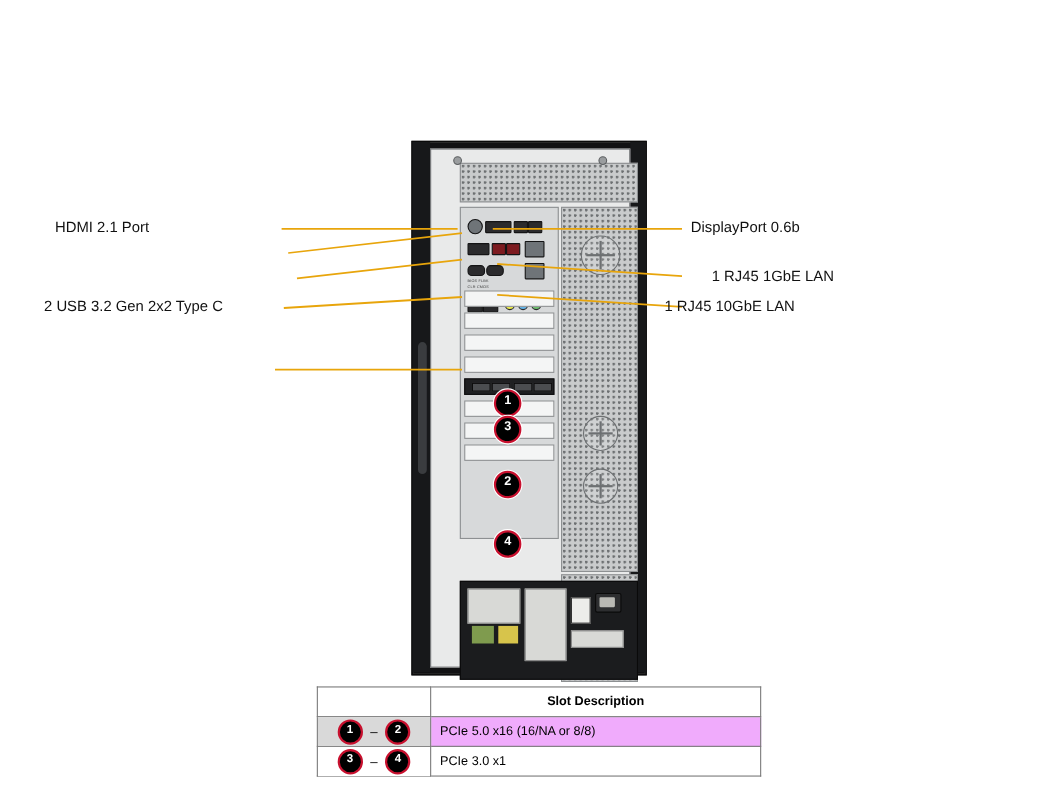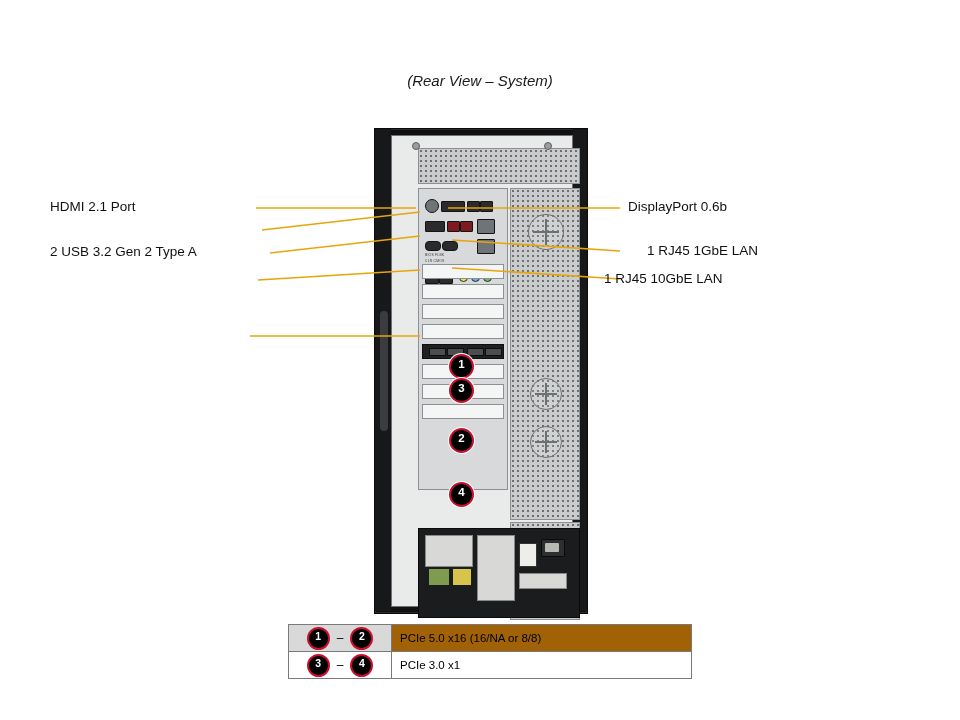--- a/index.html
+++ b/index.html
@@ -236,21 +236,21 @@
   .slot-table th {
     text-align: center;
     font-weight: bold;
     background: #fff;
   }
   .slot-table .keycell {
     width: 86px;
     background: #fff;
     position: relative;
   }
-  .slot-table tr.shaded td { background: #a16207; }
+  .slot-table tr.shaded td { background: #f0abfc; }
   .slot-table tr.shaded .keycell { background: #d9d9d9; }
   .keypair {
     display: flex;
     align-items: center;
     justify-content: center;
     gap: 7px;
   }
   .tbadge {
     width: 19px; height: 19px;
     border-radius: 50%;
@@ -262,21 +262,20 @@
     line-height: 15px;
     text-align: center;
   }
   .dash { font-size: 12px; color: #000; }
 </style>
 </head>
 <body>
 
 <div id="stage">
 
-  <div class="title">(Rear View – System)</div>
 
   <div class="chassis">
     <div class="chassis-sidebar-left"></div>
     <div class="chassis-sidebar-right"></div>
     <div class="handle"></div>
 
     <div class="chassis-inner">
 
       <div class="perf vent-top"></div>
       <div class="screw" style="left:20px; top:6px;"></div>
@@ -355,33 +354,37 @@
       <line x1="258" y1="280" x2="420" y2="270"></line>
       <line x1="250" y1="336" x2="420" y2="336"></line>
 
       <line x1="620" y1="208" x2="448" y2="208"></line>
       <line x1="620" y1="251" x2="452" y2="240"></line>
       <line x1="620" y1="279" x2="452" y2="268"></line>
     </g>
   </svg>
 
   <div class="callout-label left" style="left:50px; top:199px; width:204px;">HDMI 2.1 Port</div>
-  <div class="callout-label left" style="left:50px; top:244px; width:214px;">2 USB 3.2 Gen 2 Type A</div>
+  <div class="callout-label left" style="left:40px; top:271px; width:214px;">2 USB 3.2 Gen 2x2 Type C</div>
 
   <div class="callout-label right" style="left:628px; top:199px;">DisplayPort 0.6b</div>
   <div class="callout-label right" style="left:628px; top:243px;margin-left:19px;">1 RJ45 1GbE LAN</div>
   <div class="callout-label right" style="left:604px; top:271px;">1 RJ45 10GbE LAN</div>
 
   <div class="badge" style="left:449px; top:354px;">1</div>
   <div class="badge" style="left:449px; top:378px;">3</div>
   <div class="badge" style="left:449px; top:428px;">2</div>
   <div class="badge" style="left:449px; top:482px;">4</div>
 
   <table class="slot-table">
     <tbody>
+      <tr>
+        <th class="keycell"></th>
+        <th>Slot Description</th>
+      </tr>
       <tr class="shaded">
         <td class="keycell">
           <div class="keypair">
             <span class="tbadge">1</span>
             <span class="dash">–</span>
             <span class="tbadge">2</span>
           </div>
         </td>
         <td>PCIe 5.0 x16 (16/NA or 8/8)</td>
       </tr>

